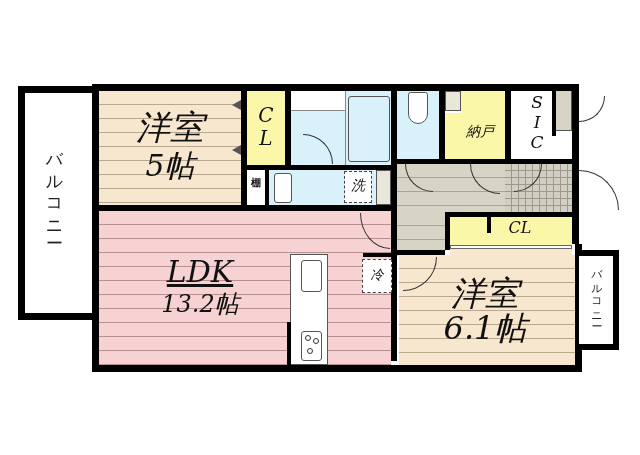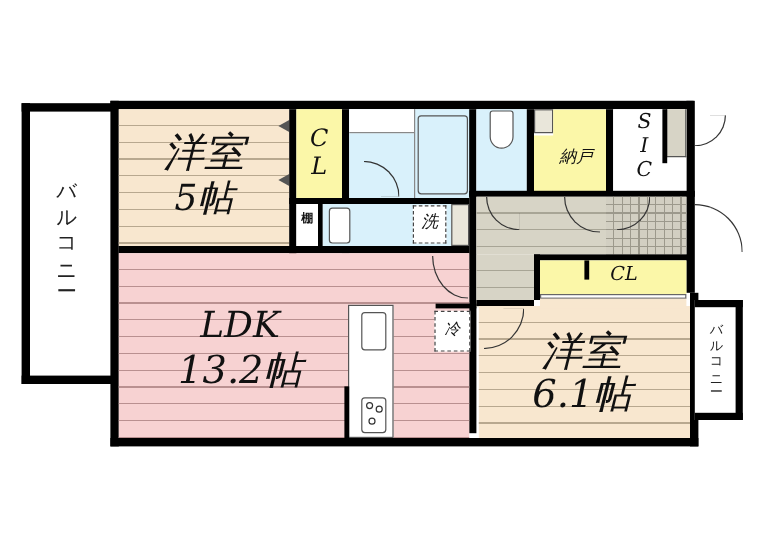--- a/index.html
+++ b/index.html
@@ -123,22 +123,22 @@
 <div class="abs stripes-tan" style="left:450px;top:249px;width:122px;height:8px;"></div>
 <div class="door-arc" style="left:403px;top:257px;width:34px;height:34px;border-radius:0 0 100% 0;border-top:none;border-left:none;"></div>
 <div class="label" style="left:430px;top:276px;width:110px;font-size:34px;">洋室</div>
 <div class="label" style="left:430px;top:312px;width:110px;font-size:32px;">6.1帖</div>
 
 <div class="abs white" style="left:579px;top:250px;width:40px;height:100px;border:6px solid #000;border-left:none;"></div>
 <div class="vtext" style="left:588px;top:262px;font-size:11px;letter-spacing:2px;">バルコニー</div>
 
 <div class="abs stripes-pink" style="left:99px;top:211px;width:292px;height:154px;"></div>
 <div class="door-arc" style="left:360px;top:213px;width:30px;height:36px;border-radius:0 0 0 100%;border-top:none;border-right:none;"></div>
-<div class="label" style="left:135px;top:256px;width:130px;font-size:30px;">LDK</div>
-<div class="label" style="left:130px;top:292px;width:140px;font-size:32px;">13.2帖</div>
+<div class="label" style="left:135px;top:256px;width:130px;font-size:30px;text-decoration:underline;">LDK</div>
+<div class="label" style="left:130px;top:292px;width:140px;font-size:24px;">13.2帖</div>
 
 <div class="abs white" style="left:290px;top:254px;width:38px;height:111px;border:1px solid #555;"></div>
 <div class="wall" style="left:287px;top:322px;width:4px;height:43px;"></div>
 <div class="fixture" style="left:301px;top:260px;width:21px;height:32px;"></div>
 <div class="fixture" style="left:301px;top:331px;width:21px;height:30px;">
   <div style="position:absolute;left:3px;top:3px;width:6px;height:6px;border:1px solid #333;border-radius:50%;"></div>
   <div style="position:absolute;left:11px;top:6px;width:6px;height:6px;border:1px solid #333;border-radius:50%;"></div>
   <div style="position:absolute;left:5px;top:16px;width:6px;height:6px;border:1px solid #333;border-radius:50%;"></div>
 </div>
 

